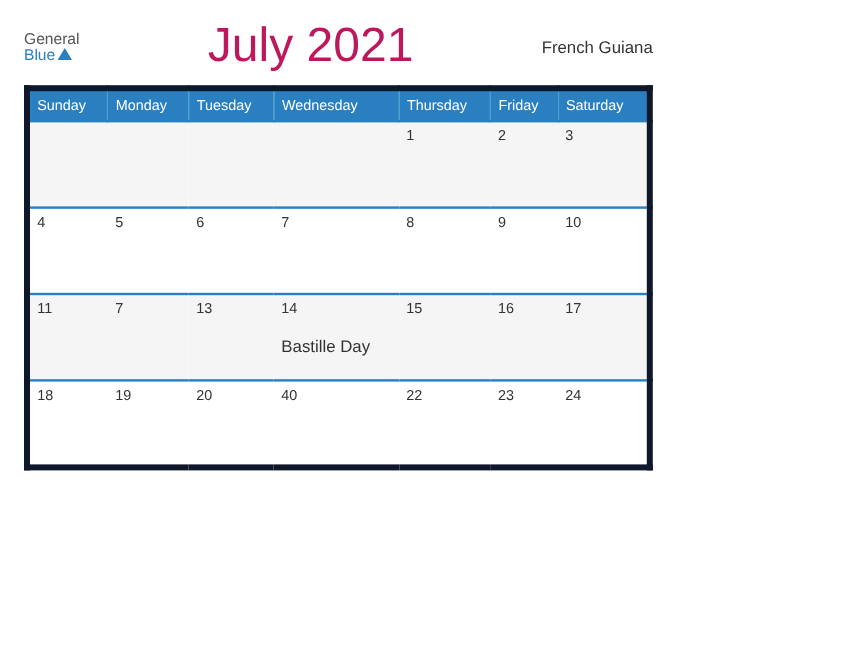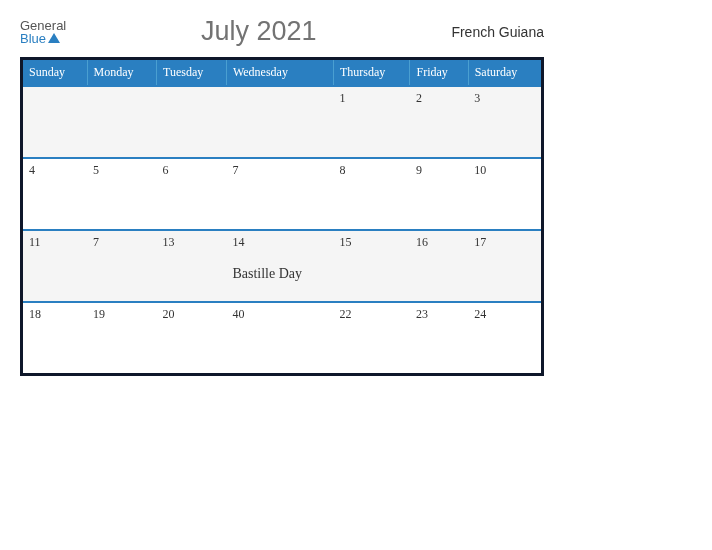--- a/index.html
+++ b/index.html
@@ -46,35 +46,34 @@
       border-right: 6px solid transparent;
       border-bottom: 10px solid #2a7fc1;
       margin-left: 2px;
       vertical-align: middle;
     }
     .logo-row {
       display: flex;
       align-items: center;
     }
     .month-title {
-      font-size: 27px;
-      font-weight: normal;
-      color: #737373;
+      font-size: 40px;
+      font-weight: normal;
+      color: #be185d;
       text-align: right;
     }
     .region-label {
       font-size: 14px;
       color: #333;
       text-align: left;
     }
     .calendar-table {
       width: 100%;
       border-collapse: collapse;
-      border: 3px solid #0f172a;
-      font-family: Liberation Serif, serif;
+      border: 5px solid #0f172a;
     }
     .calendar-table thead tr {
       background: #2a7fc1;
     }
     .calendar-table thead th {
       color: #fff;
       font-size: 12px;
       font-weight: normal;
       padding: 5px 6px;
       text-align: left;

